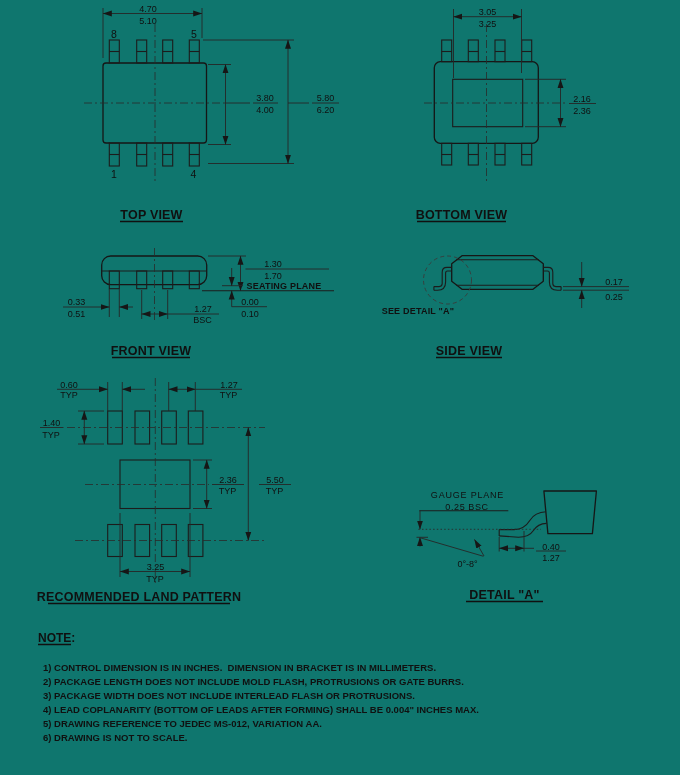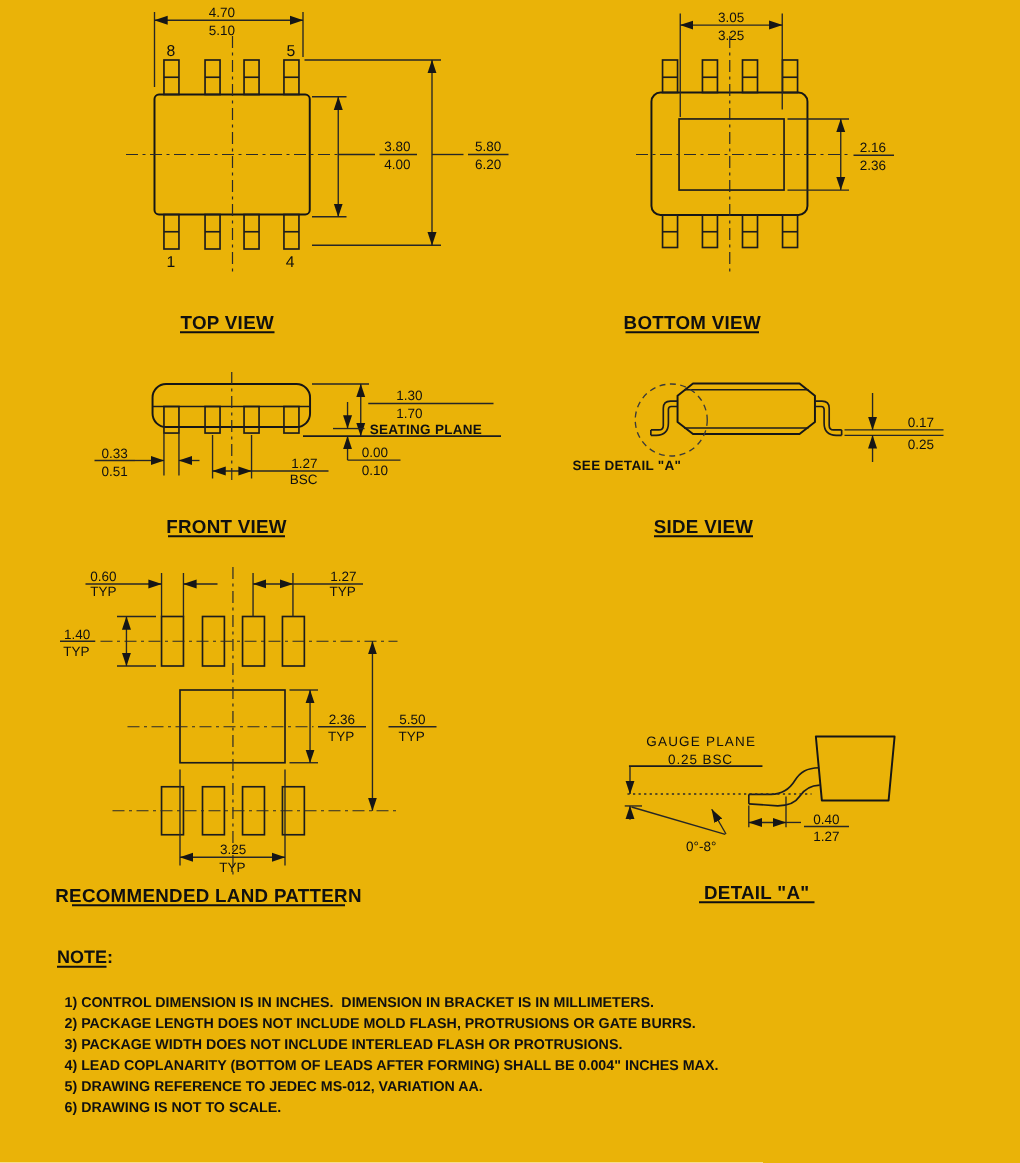--- a/index.html
+++ b/index.html
@@ -1,16 +1,16 @@
 <!DOCTYPE html>
 <html><head>
 <meta charset="utf-8">
 <style>
   html,body{margin:0;padding:0;background:#fff;}
-  .page{position:relative;width:680px;height:775px;background:#eab308;overflow:hidden;}
+  .page{position:relative;width:680px;height:775px;background:#0f766e;overflow:hidden;}
   svg{display:block;}
   .outline{fill:none;stroke:#161616;stroke-width:1.3;stroke-linejoin:round;}
   .med{fill:none;stroke:#1c1c1c;stroke-width:1.1;}
   .thin{fill:none;stroke:#262626;stroke-width:0.9;}
   .center{fill:none;stroke:#2a2a2a;stroke-width:0.8;stroke-dasharray:8 3 2 3;}
   .dotted{fill:none;stroke:#2a2a2a;stroke-width:0.9;stroke-dasharray:1.5 2.2;}
   .dashcirc{fill:none;stroke:#3a3a3a;stroke-width:0.9;stroke-dasharray:4 3;}
   text{fill:#101010;font-family:"Liberation Sans", sans-serif;}
   .dim{font-size:9px;}
   .mid{text-anchor:middle;}

